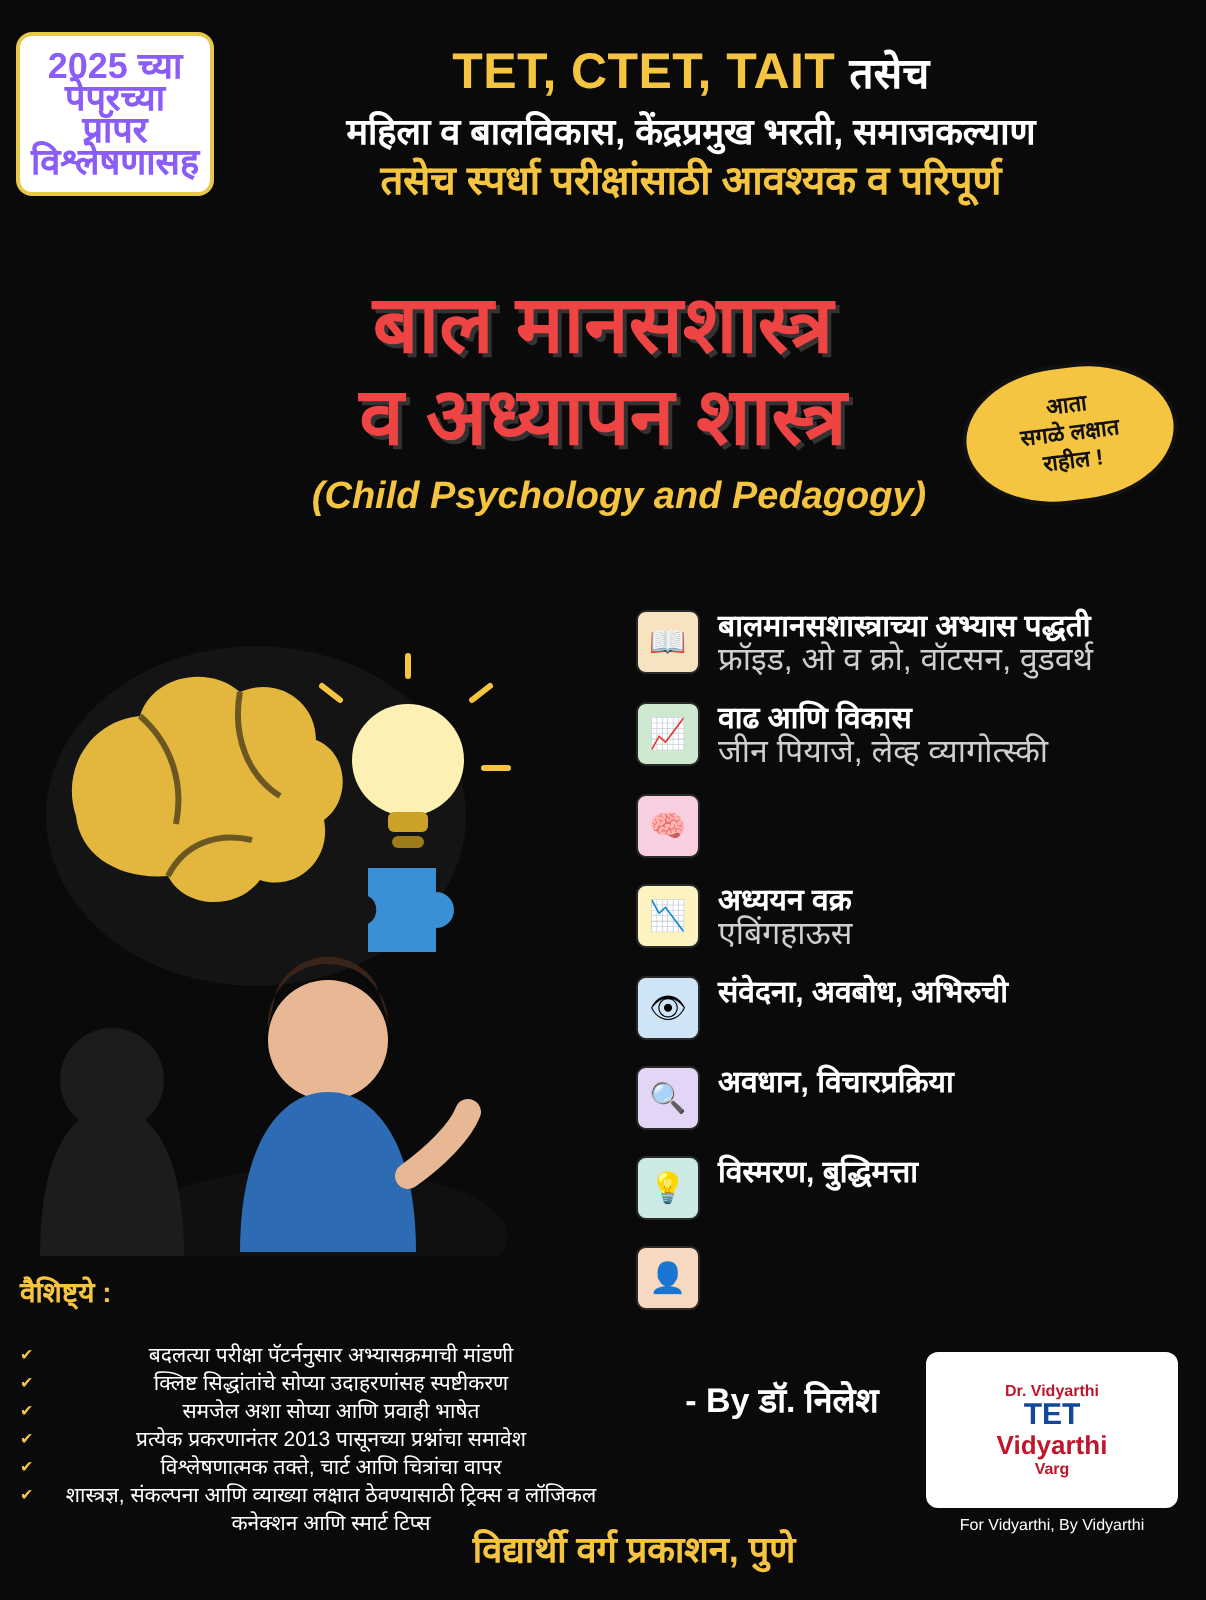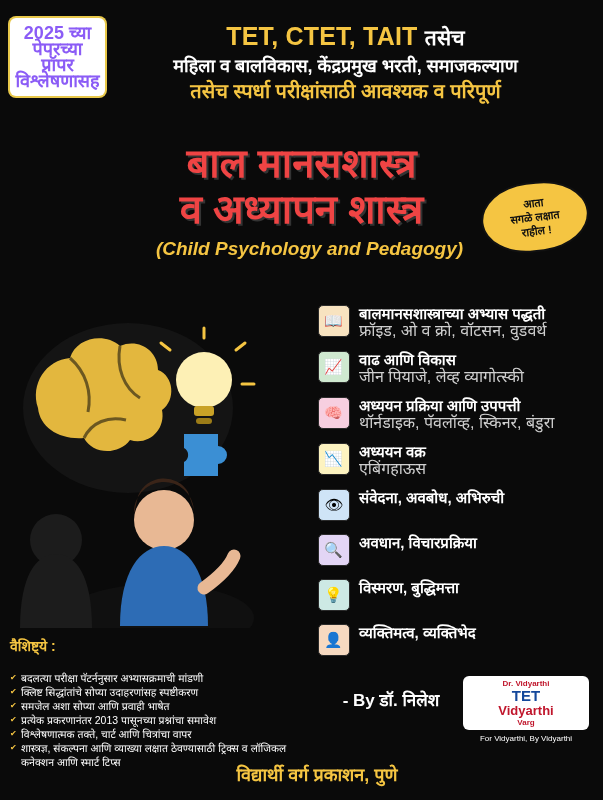--- a/index.html
+++ b/index.html
@@ -82,35 +82,35 @@
   .ttxt .ts{
     font-size:16px;color:#cfcfcf;line-height:14px;margin-top:1px;
   }
   
   .feat{
     position:absolute;left:10px;top:636px;width:300px;
   }
   .feat .fh{
     font-size:14px;font-weight:bold;color:#f5c542;margin-bottom:16px;
   }
-  .feat ul{list-style:none;margin:0;padding:0;}
+  .feat ul{list-style:none;margin:0;padding:0;text-align:center;}
   .feat li{
     font-size:10.5px;color:#ffffff;line-height:14px;padding-left:11px;position:relative;
   }
   .feat li:before{
     content:"\2714";position:absolute;left:0;top:0;color:#f5c542;font-size:8px;
   }
   
   .author{
     position:absolute;left:306px;top:688px;width:170px;text-align:center;
     font-size:17px;font-weight:bold;color:#ffffff;
   }
   
   .logo{
-    position:absolute;right:14px;top:676px;width:126px;height:54px;
+    position:absolute;right:14px;top:676px;width:126px;height:78px;
     background:#ffffff;border-radius:6px;
     display:flex;flex-direction:column;align-items:center;justify-content:center;
   }
   .logo .ln1{font-size:8px;color:#c0162c;font-weight:bold;}
   .logo .ln2{font-size:15px;font-weight:bold;color:#14489b;line-height:16px;}
   .logo .ln3{font-size:13px;font-weight:bold;color:#c0162c;line-height:14px;}
   .logo .tag{position:absolute;bottom:-13px;width:126px;text-align:center;font-size:8px;color:#fff;}
   
   .pub{
     position:absolute;left:0;right:0;bottom:14px;text-align:center;
@@ -193,24 +193,20 @@
     </div>
     <div class="topic">
       <div class="tico" style="background:#cfe9d0">📈</div>
       <div class="ttxt">
         <div class="tt">वाढ आणि विकास</div>
         <div class="ts">जीन पियाजे, लेव्ह व्यागोत्स्की</div>
       </div>
     </div>
     <div class="topic">
       <div class="tico" style="background:#f7cfe0">🧠</div>
-      <div class="ttxt">
-        <div class="tt">अध्ययन प्रक्रिया आणि उपपत्ती</div>
-        <div class="ts">थॉर्नडाइक, पॅवलॉव्ह, स्किनर, बंडुरा</div>
-      </div>
     </div>
     <div class="topic">
       <div class="tico" style="background:#fdf3c0">📉</div>
       <div class="ttxt">
         <div class="tt">अध्ययन वक्र</div>
         <div class="ts">एबिंगहाऊस</div>
       </div>
     </div>
     <div class="topic">
       <div class="tico" style="background:#cfe4f7">👁</div>
@@ -228,24 +224,20 @@
     </div>
     <div class="topic">
       <div class="tico" style="background:#cde9e4">💡</div>
       <div class="ttxt">
         <div class="tt">विस्मरण, बुद्धिमत्ता</div>
         <div class="ts"></div>
       </div>
     </div>
     <div class="topic">
       <div class="tico" style="background:#f6d9c0">👤</div>
-      <div class="ttxt">
-        <div class="tt">व्यक्तिमत्व, व्यक्तिभेद</div>
-        <div class="ts"></div>
-      </div>
     </div>
   </div>
 
   <div class="feat">
     <div class="fh">वैशिष्ट्ये :</div>
     <ul>
       <li>बदलत्या परीक्षा पॅटर्ननुसार अभ्यासक्रमाची मांडणी</li>
       <li>क्लिष्ट सिद्धांतांचे सोप्या उदाहरणांसह स्पष्टीकरण</li>
       <li>समजेल अशा सोप्या आणि प्रवाही भाषेत</li>
       <li>प्रत्येक प्रकरणानंतर 2013 पासूनच्या प्रश्नांचा समावेश</li>

